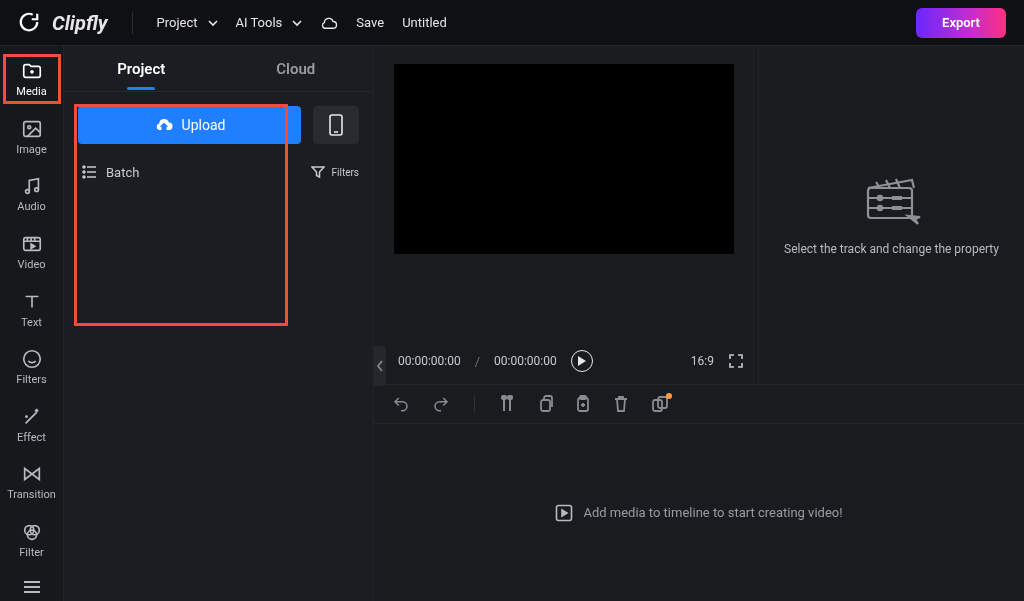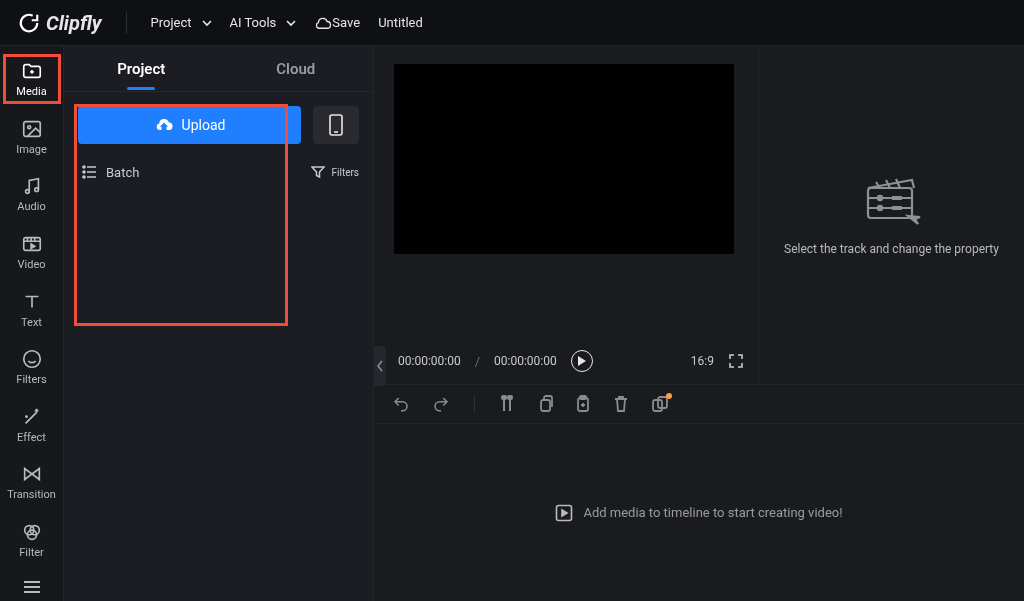--- a/index.html
+++ b/index.html
@@ -1,24 +1,24 @@
 <!DOCTYPE html>
 <html><head>
 <meta charset="utf-8">
 <style>
   html,body{margin:0;padding:0;width:1024px;height:601px;background:#1a1b1f;color:#e6e6e6;font-family:-apple-system,BlinkMacSystemFont,"Segoe UI",Roboto,Arial,sans-serif;font-size:13px;overflow:hidden}
   *{box-sizing:border-box}
   svg{display:block}
 
   
   .topbar{height:46px;background:#0f1013;display:flex;align-items:center;padding:0 18px;gap:18px;border-bottom:1px solid #24252a}
-  .logo{display:flex;align-items:center;gap:6px;font-weight:700;font-size:20px;font-style:italic}
+  .logo{display:flex;gap:12px;font-weight:700;font-size:20px;font-style:italic}
   .topbar-sep{width:1px;height:22px;background:#2d2e34;margin:0 6px}
   .top-item{display:flex;align-items:center;gap:10px;color:#e6e6e6;cursor:pointer}
-  .top-item.small{gap:0}
+  .top-item.small{gap:18px}
   .top-title{color:#e6e6e6}
   .spacer{flex:1}
   .export-btn{height:30px;padding:0 26px;border-radius:6px;background:linear-gradient(90deg,#6a27ff 0%,#c32dcf 60%,#ff2e7e 100%);color:#fff;font-weight:600;display:flex;align-items:center;cursor:pointer}
 
   
   .app{display:flex;height:555px}
 
   
   .rail{width:64px;background:#17181c;border-right:1px solid #24252a;display:flex;flex-direction:column;align-items:center;padding-top:8px;gap:8px}
   .rail-item{width:58px;height:52px;display:flex;flex-direction:column;align-items:center;justify-content:center;gap:4px;color:#b9bac0;cursor:pointer;font-size:11px}
@@ -102,20 +102,23 @@
       </svg>
   </div>
   <div class="top-item small">
     <svg width="18" height="18" viewBox="0 0 24 24" fill="none" stroke="#e6e6e6" stroke-width="1.8">
         <path d="M17.5 19a4.5 4.5 0 0 0 0-9 6 6 0 0 0-11.7 1.5A4 4 0 0 0 6 19h11.5z"></path>
       </svg>
     <span>Save</span>
   </div>
   <div class="top-title">Untitled</div>
   <div class="spacer"></div>
+  <div class="export-btn">
+    <span>Export</span>
+  </div>
 </div>
 
 <div class="app">
 
   <div class="rail">
     <div class="rail-item active rail-item-hi">
       <svg width="22" height="22" viewBox="0 0 24 24" fill="none" stroke="#fff" stroke-width="1.8">
           <path d="M3 7a2 2 0 0 1 2-2h4l2 2h8a2 2 0 0 1 2 2v8a2 2 0 0 1-2 2H5a2 2 0 0 1-2-2z"></path>
           <path d="M12 11v4M10 13h4"></path>
         </svg>

